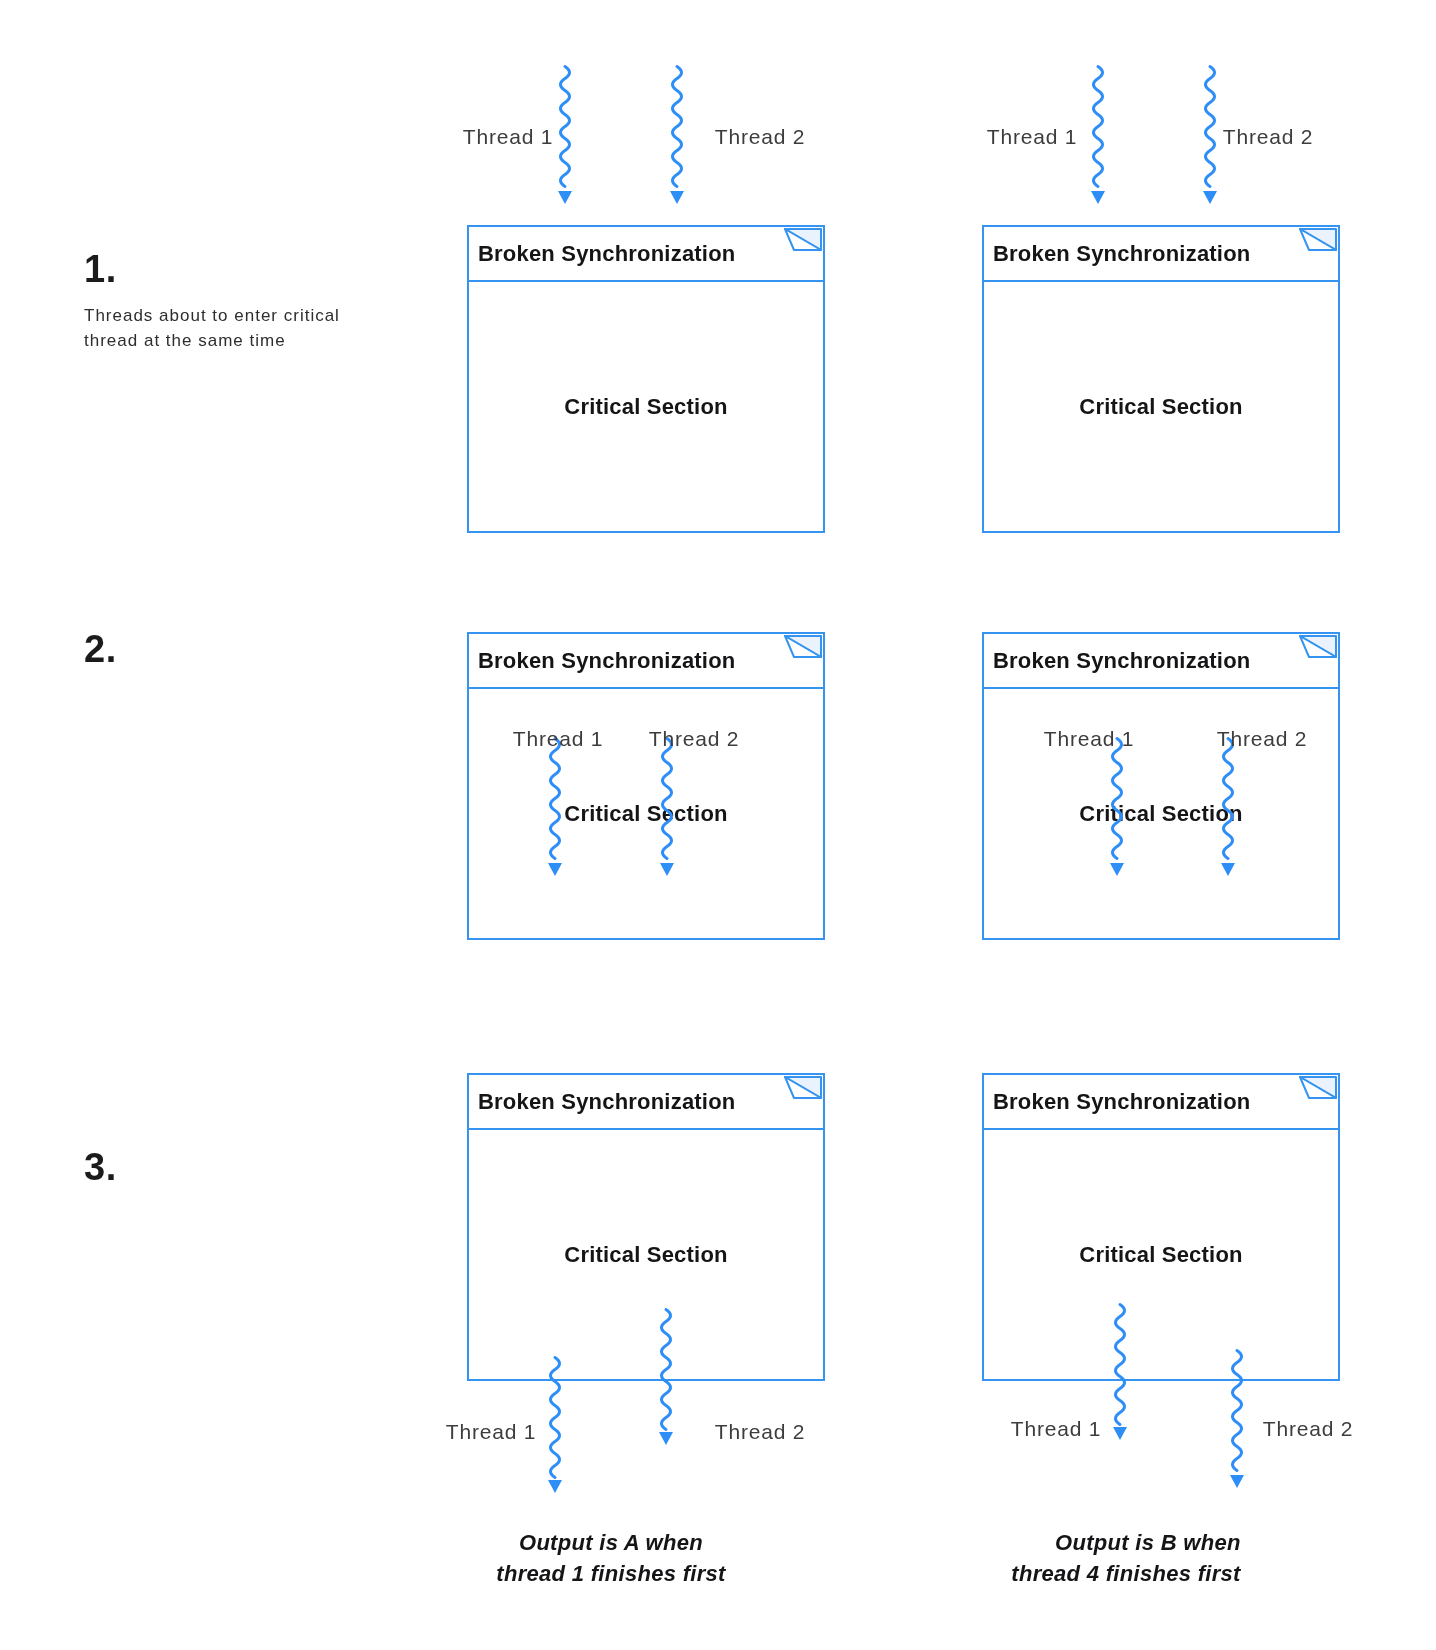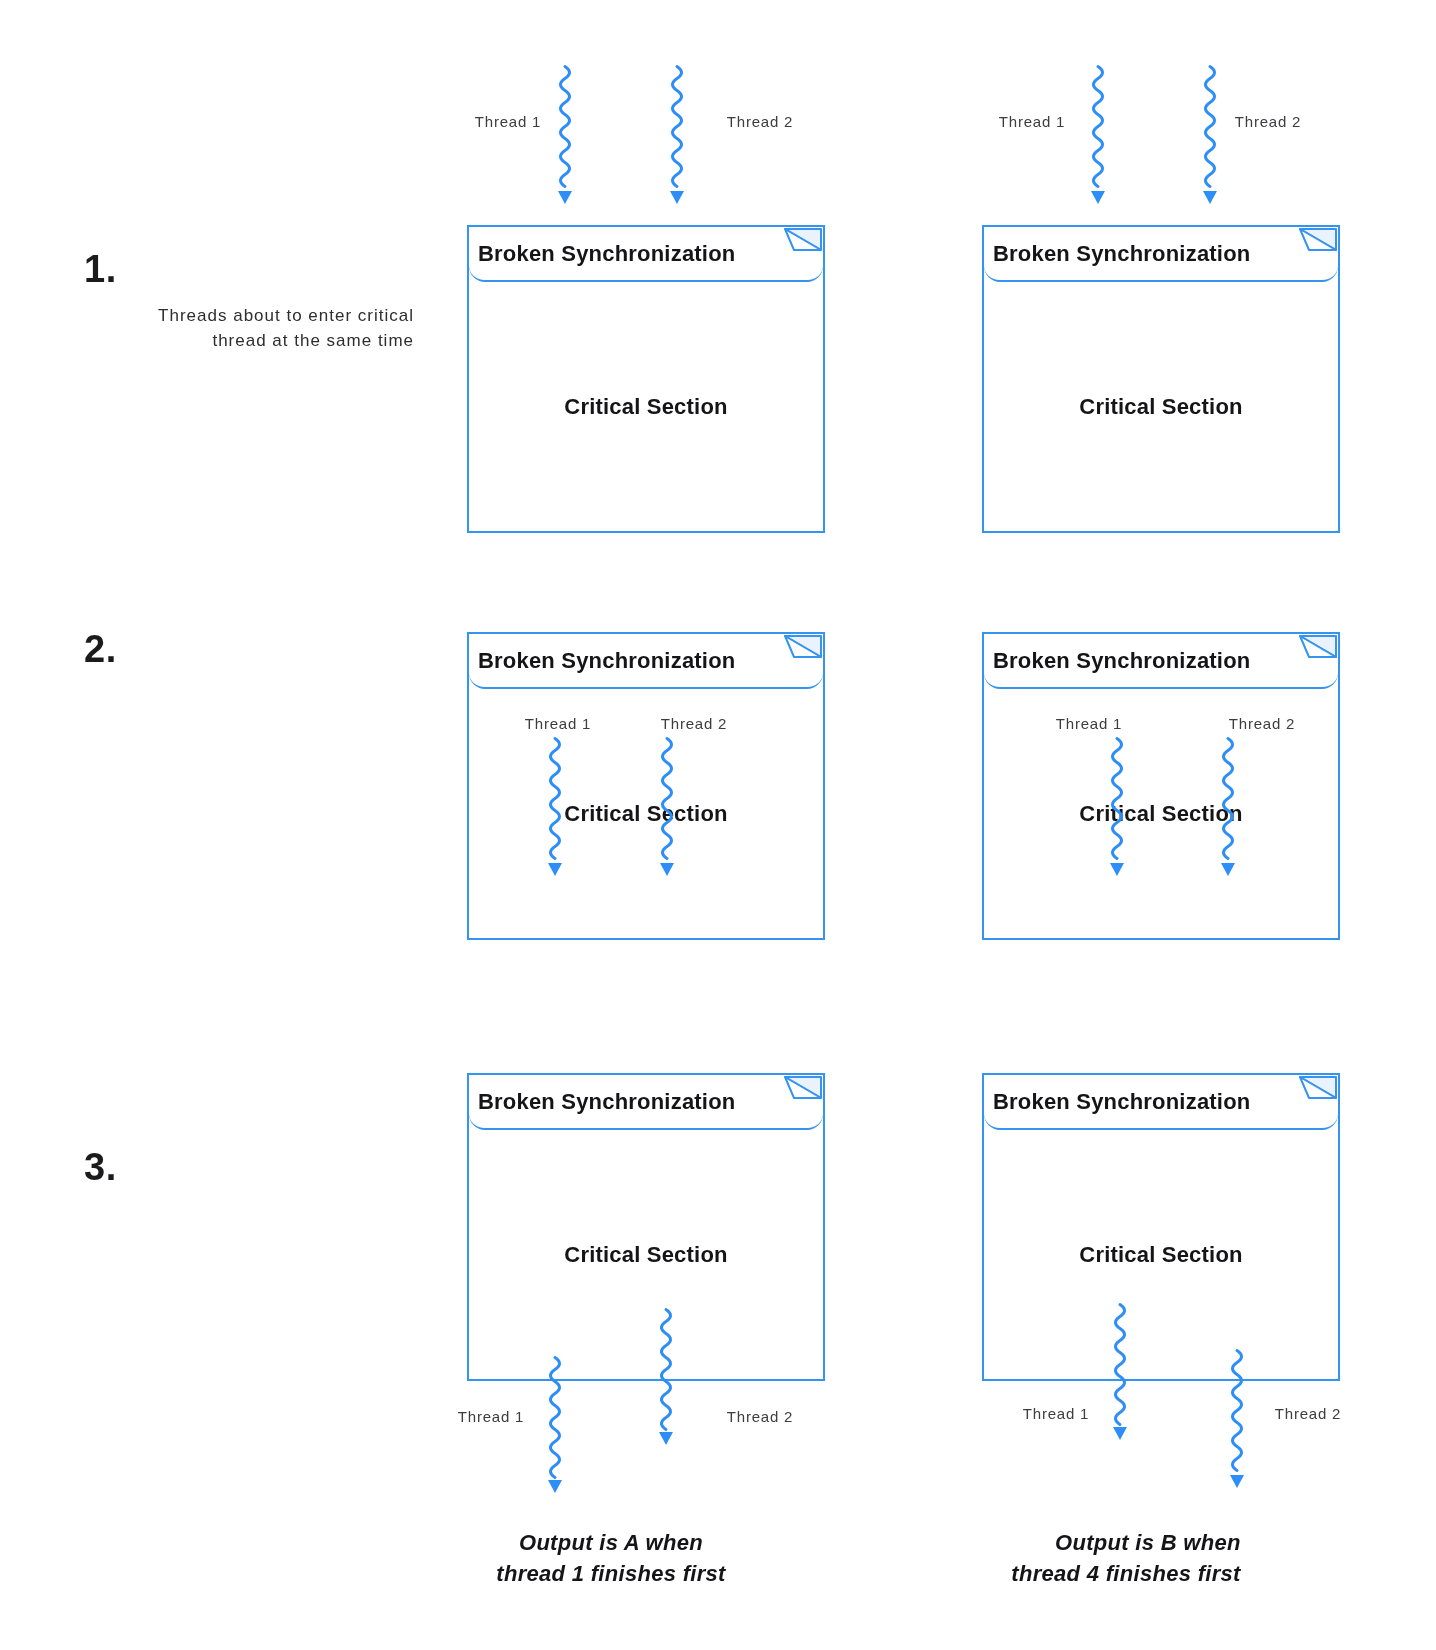--- a/index.html
+++ b/index.html
@@ -7,37 +7,37 @@
   body { font-family:"Liberation Sans","DejaVu Sans",sans-serif; color:#1b1b1d; }
   .canvas {
     --border:#3494f0; --fold:#e9f2fd; --heading:#151517;
     position:relative; width:1436px; height:1650px; background:#ffffff; overflow:hidden;
   }
 
   
   .sync-box { position:absolute; width:358px; height:308px; border:2px solid var(--border);
               background:#fff; display:flex; flex-direction:column; z-index:1; }
   .box-header { position:relative; height:55px; border-bottom:2px solid var(--border);
-                display:flex; align-items:center; padding-left:9px; flex:0 0 auto;border-radius:16px; }
+                display:flex; align-items:center; padding-left:9px; flex:0 0 auto; }
   .box-title { font-size:22px; font-weight:700; letter-spacing:0.2px; color:var(--heading); white-space:nowrap; }
   .fold { position:absolute; top:1px; right:1px; }
   .fold-back { fill:var(--fold); stroke:var(--border); stroke-width:2; stroke-linejoin:round; }
   .fold-flap { fill:#ffffff; stroke:var(--border); stroke-width:2; stroke-linejoin:round; }
   .box-body { flex:1; display:flex; align-items:center; justify-content:center; }
   .cs-label { font-size:22px; font-weight:700; letter-spacing:0.2px; color:var(--heading); white-space:nowrap; }
 
   
-  .tlabel { position:absolute; transform:translate(-50%,-50%); font-size:15px; letter-spacing:0.8px;
-            color:#3d3d3f; white-space:nowrap; z-index:3; }
+  .tlabel { position:absolute; transform:translate(-50%,-50%); font-size:21px; letter-spacing:0.8px;
+            color:#3d3d3f; white-space:nowrap; z-index:3;margin-top:16px; }
   .squig { position:absolute; transform:translateX(-50%); z-index:2; overflow:visible; }
 
   
   .step { position:absolute; width:330px; }
   .step-num { font-size:38px; font-weight:700; color:#1b1b1d; margin-bottom:12px; letter-spacing:0.5px; }
-  .step-desc { text-align:right; font-size:17px; line-height:25px; letter-spacing:1px; color:#2e2e30; }
+  .step-desc { text-align:left; font-size:17px; line-height:25px; letter-spacing:1px; color:#2e2e30; }
 
   
   .caption { position:absolute; transform:translateX(-50%); text-align:center; font-size:22px;
              font-weight:700; line-height:31px; letter-spacing:0.3px; color:#151518; white-space:nowrap;font-style:italic; }
 </style>
 </head>
 <body>
 
 <div class="canvas" style="--border: #3494f0; --fold: #e9f2fd; --heading: #151517;">
 

